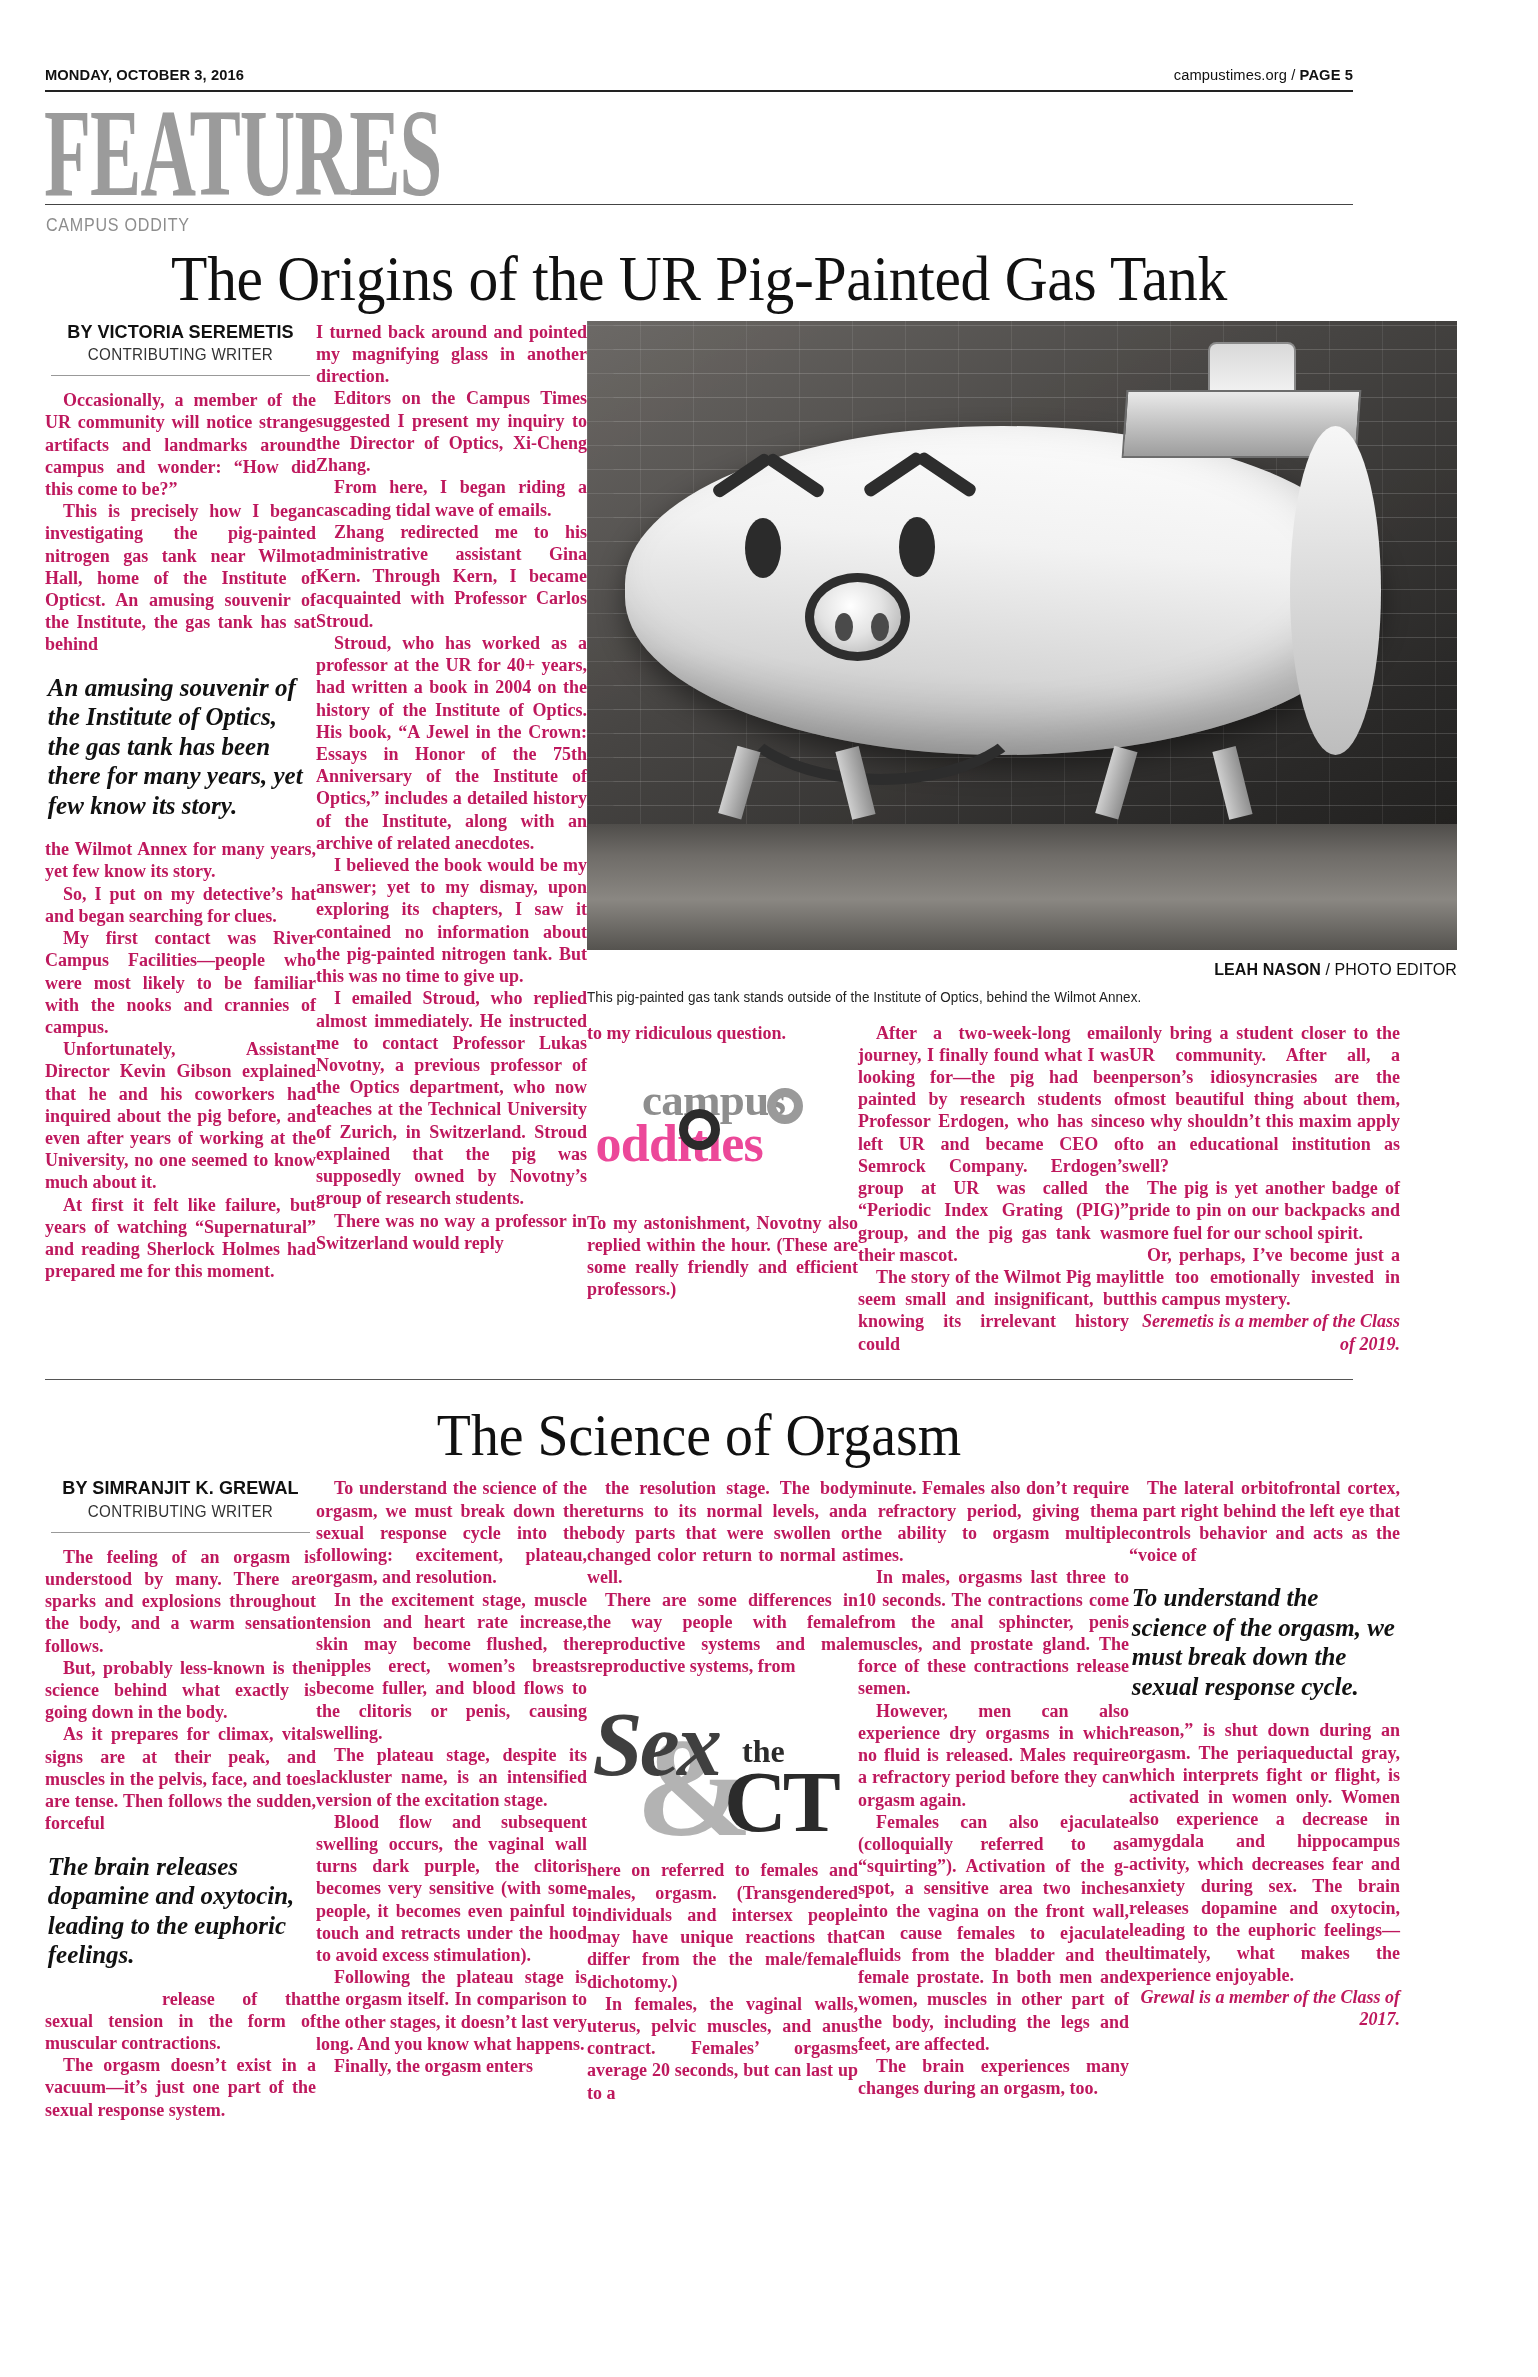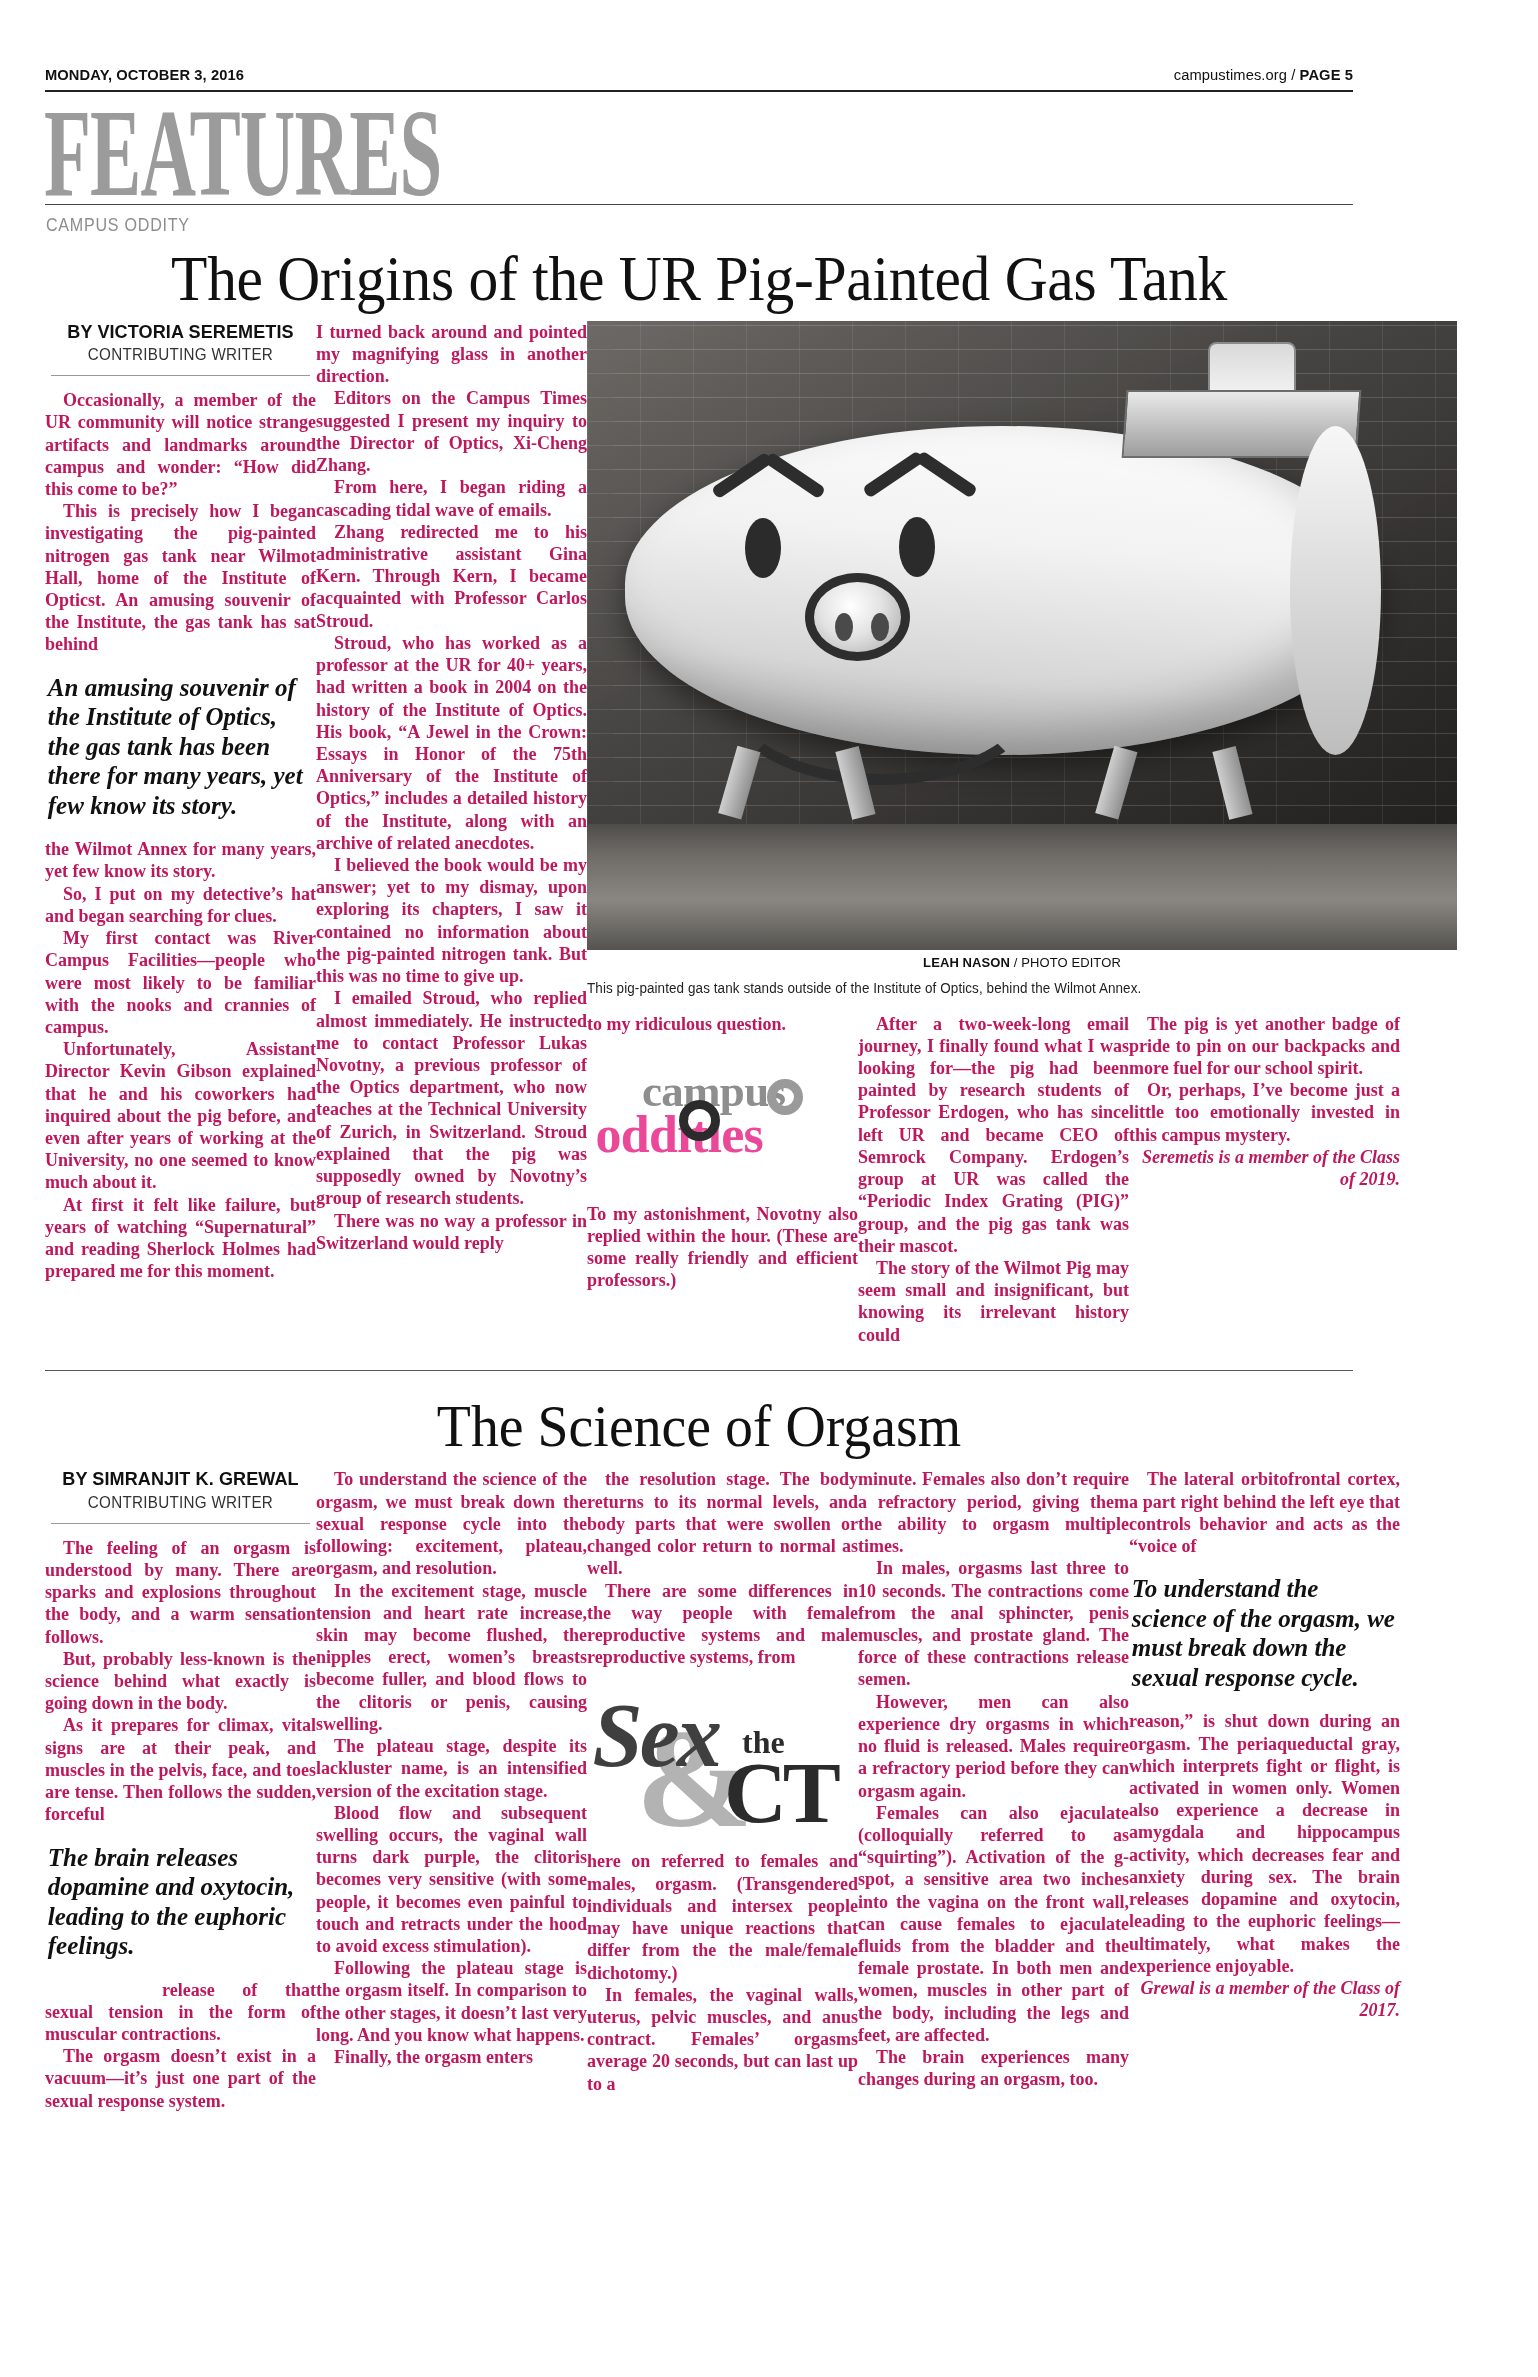--- a/index.html
+++ b/index.html
@@ -224,24 +224,24 @@
   .nostril.n1{left:21px;}
   .nostril.n2{left:57px;}
   .smile{
     position:absolute;left:98px;top:183px;
     width:294px;height:154px;
     border:11.2px solid #2d2d2d;
     border-top-color:transparent;border-left-color:transparent;border-right-color:transparent;
     border-radius:0 0 50% 50%;
   }
   .photo-credit{
-    text-align:center;
-    font-family:"Liberation Sans", sans-serif;
-    font-size:13px;font-weight:700;
-    color:#111;margin-top:5px;
+    text-align:right;
+    font-family:"Liberation Sans", sans-serif;
+    font-size:16px;font-weight:700;
+    color:#111;margin-top:11px;
     letter-spacing:0.1px;
   }
   .photo-credit span.light{font-weight:400;}
   .photo-caption{
     font-family:"Liberation Sans", sans-serif;
     font-size:14px;
     color:#222;
     margin-top:9.8px;
     letter-spacing:0.1px;
     transform:scaleX(.96);
@@ -402,20 +402,21 @@
 
           <p class="body noind">To my astonishment, Novotny also replied within the hour. (These are some really friendly and efficient professors.)</p>
         </div>
 
         <div class="col">
           <p class="body">After a two-week-long email journey, I finally found what I was looking for—the pig had been painted by research students of Professor Erdogen, who has since left UR and became CEO of Semrock Company. Erdogen’s group at UR was called the “Periodic Index Grating (PIG)” group, and the pig gas tank was their mascot.</p>
           <p class="body">The story of the Wilmot Pig may seem small and insignificant, but knowing its irrelevant history could</p>
         </div>
 
         <div class="col">
+          <p class="body noind">only bring a student closer to the UR community. After all, a person’s idiosyncrasies are the most beautiful thing about them, so why shouldn’t this maxim apply to an educational institution as well?</p>
           <p class="body">The pig is yet another badge of pride to pin on our backpacks and more fuel for our school spirit.</p>
           <p class="body">Or, perhaps, I’ve become just a little too emotionally invested in this campus mystery.</p>
           <p class="body italic-end">Seremetis is a member of the Class of 2019.</p>
         </div>
       </div>
     </div>
   </div>
 
   <div class="sep-rule"></div>
 

